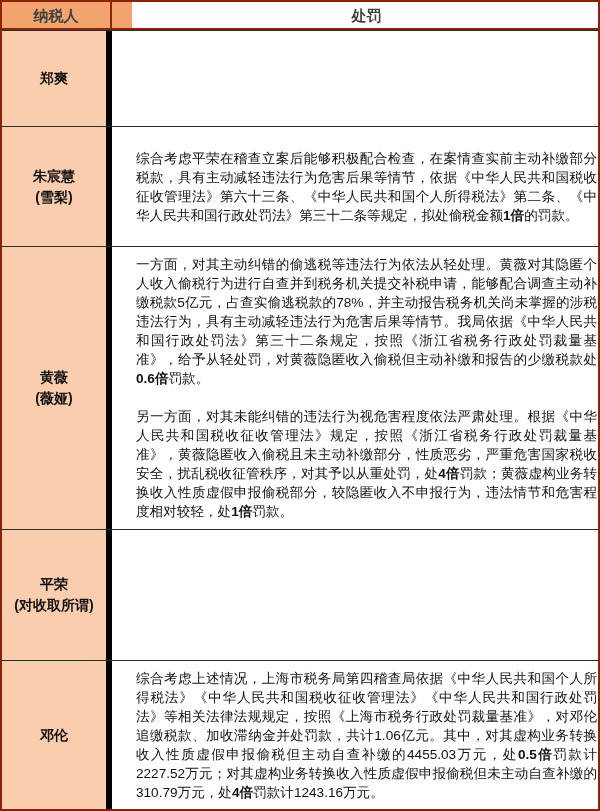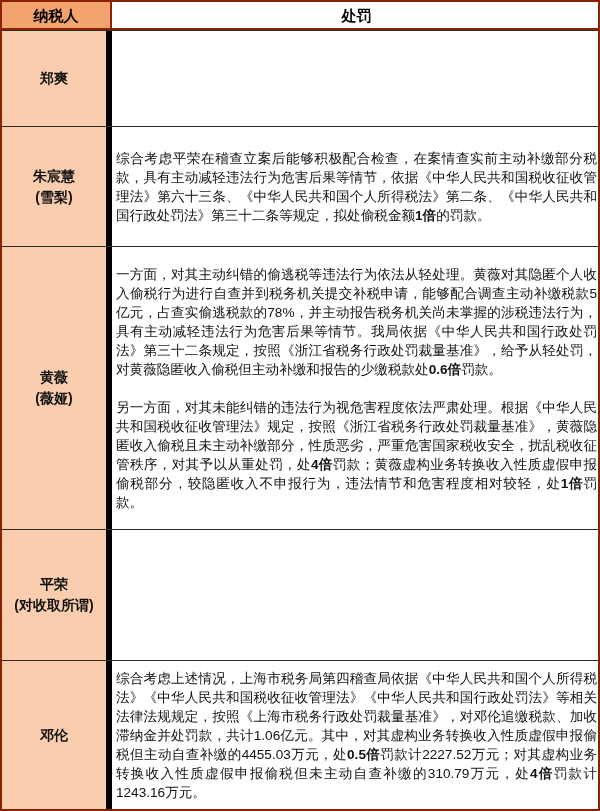--- a/index.html
+++ b/index.html
@@ -7,38 +7,38 @@
   .tbl{
     width:600px;height:811px;box-sizing:border-box;
     border:2px solid #8B2204;display:flex;flex-direction:column;
     background:#fff;
   }
   .row{display:flex;box-sizing:border-box;flex:0 0 auto;}
   .row + .row{border-top:1px solid #2b2b2b;}
   .hdr{height:28px;border-bottom:2px solid #8B2204;background:#F2A36E;}
   .hdr .name-cell{background:#F2A36E;border-right:2px solid #8B2204;}
   .hdr .cell{display:flex;align-items:center;justify-content:center;
-    font-weight:bold;font-size:15px;color:#000000;}
+    font-weight:bold;font-size:15px;color:#404040;}
   .r0{height:96px;}
   .r1{height:120px;}
   .r2{height:283px;}
   .r3{height:131px;}
   .r4{flex:1 1 auto;}
   .name-cell{
     width:110px;flex:0 0 110px;box-sizing:border-box;
     background:#F9CDAE;border-right:6px solid #000000;
     display:flex;flex-direction:column;align-items:center;justify-content:center;
     font-weight:bold;font-size:14px;line-height:21px;text-align:center;
   }
   .penalty-cell{
     flex:1 1 auto;box-sizing:border-box;background:#fff;
     display:flex;flex-direction:column;justify-content:center;
     padding:2px 1px 2px 4px;
     font-size:13.6px;line-height:19px;
-    text-align:justify;text-justify:inter-ideograph;
+    text-align:justify;text-justify:inter-ideograph;margin-left:20px;
   }
   .penalty-cell p{margin:0;}
   .penalty-cell p + p{margin-top:19px;}
   .penalty-cell b{font-weight:bold;}
 </style>
 </head>
 <body>
 
 <div class="tbl">
 

